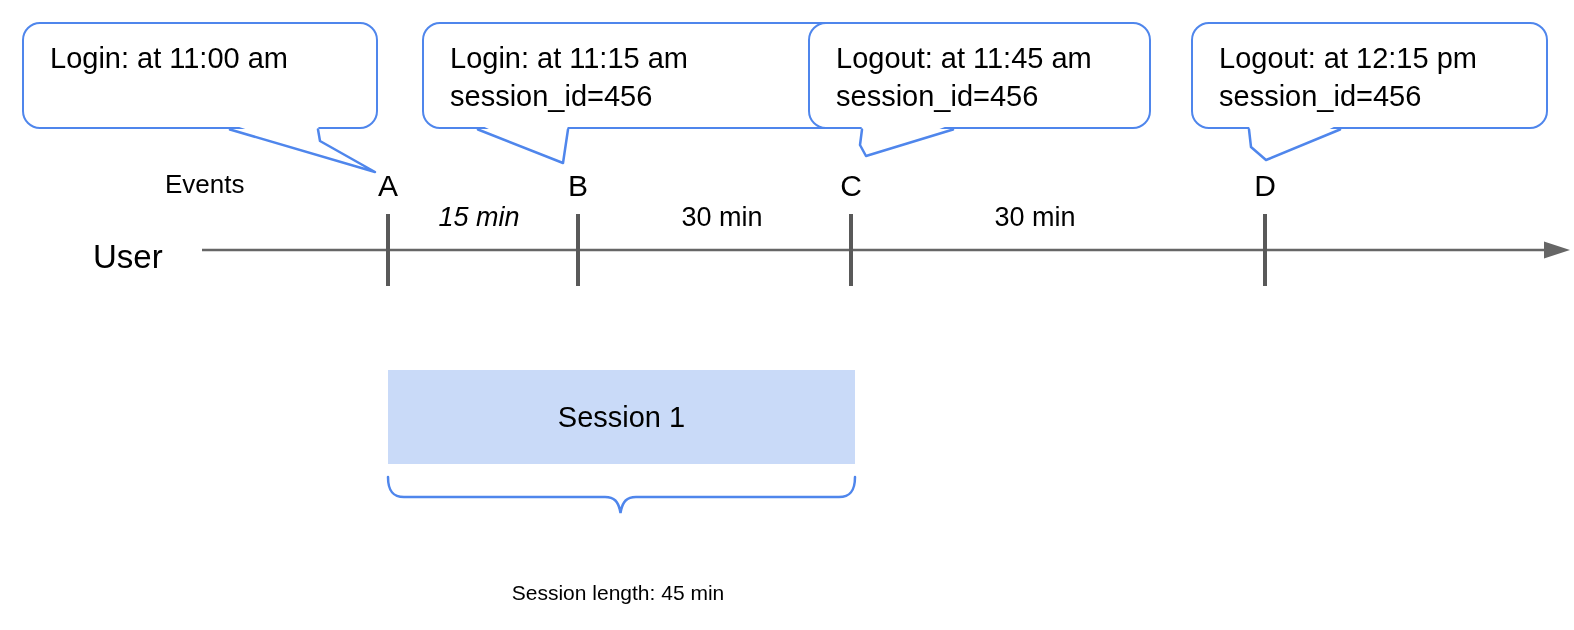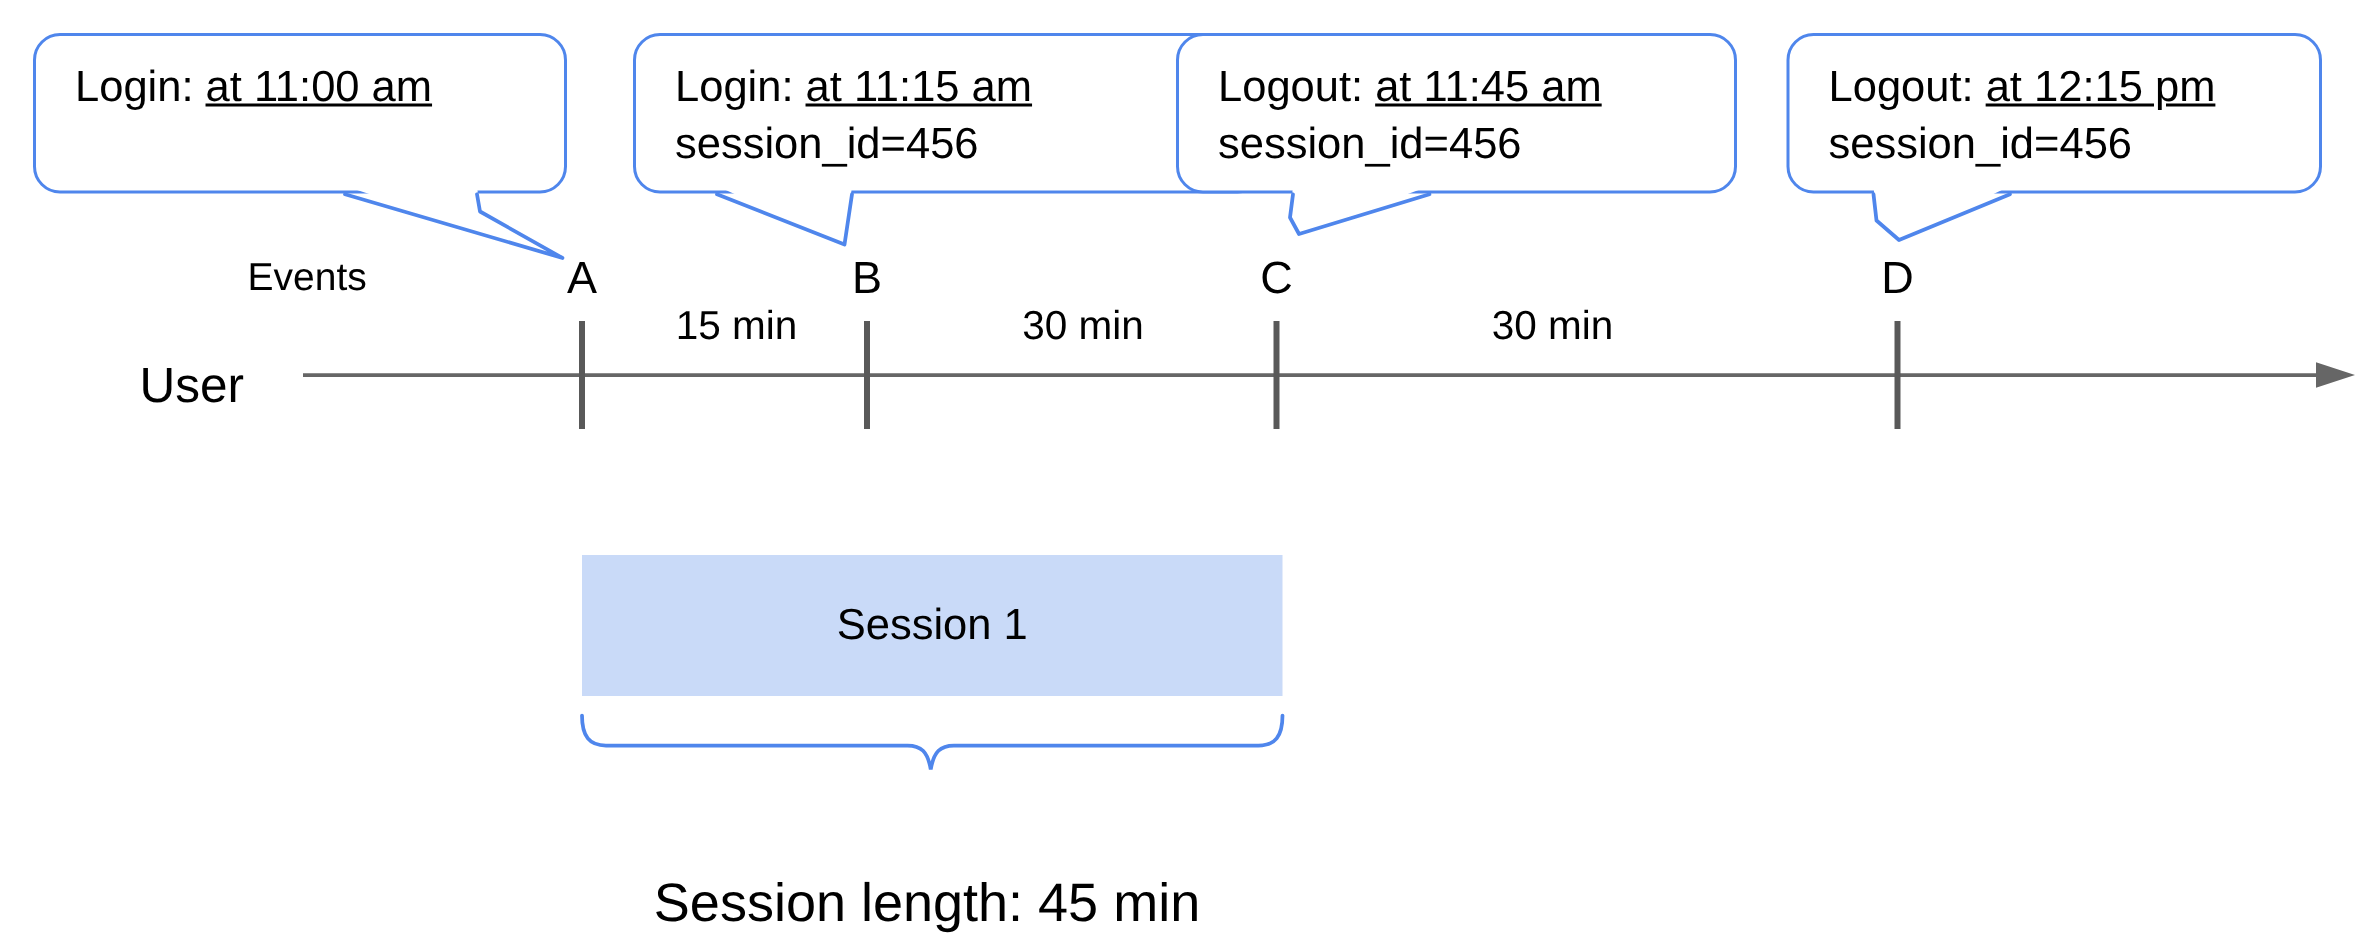--- a/index.html
+++ b/index.html
@@ -13,53 +13,53 @@
     position:relative;width:1574px;height:630px;background:#ffffff;
     font-family:"Liberation Sans",sans-serif;color:#000000;overflow:hidden;
   }
   
   .bubble{
     position:absolute;top:22px;height:107px;box-sizing:border-box;
     border:2.5px solid var(--accent-blue);border-radius:18px;background:#ffffff;
     padding:15px 14px 0 26px;font-size:29px;line-height:38px;white-space:nowrap;
   }
   .bubble .ttl{font-weight:normal;}
-  .bubble .tm{margin-left:8px;text-decoration:underline;}
+  .bubble .tm{margin-left:8px;}
   .b1{left:22px;width:356px;}
   .b2{left:422px;width:421px;}
-  .b3{left:784px;width:374px;}
+  .b3{left:808px;width:343px;}
   .b4{left:1191px;width:357px;}
   
   svg.overlay{position:absolute;left:0;top:0;pointer-events:none;}
   .tail-mask{fill:#ffffff;stroke:none;}
   .tail-line{fill:none;stroke:var(--accent-blue);stroke-width:2.5;stroke-linejoin:round;stroke-linecap:round;}
   .axis-line{stroke:var(--timeline-gray);stroke-width:2.5;}
   .axis-head{fill:var(--timeline-gray);}
   .tick{stroke:var(--tick-gray);stroke-width:4;}
   .brace{fill:none;stroke:var(--accent-blue);stroke-width:2.5;stroke-linecap:round;}
   
   .label{position:absolute;white-space:nowrap;}
   .user-label{left:93px;top:238px;font-size:33px;}
   .events-label{left:165px;top:169px;width:120px;font-size:26px;text-align:left;}
   .letter{top:169px;width:60px;font-size:30px;text-align:center;}
   .letter-a{left:358px;}
   .letter-b{left:548px;}
   .letter-c{left:821px;}
   .letter-d{left:1235px;}
   .interval{top:202px;width:110px;font-size:27px;text-align:center;}
-  .interval-ab{left:436px;}
+  .interval-ab{left:424px;font-style:italic;}
   .interval-bc{left:667px;}
   .interval-cd{left:980px;}
   
   .session-box{
     position:absolute;left:388px;top:370px;width:467px;height:94px;
     background:var(--session-fill);display:flex;align-items:center;justify-content:center;
     font-size:29px;
   }
-  .session-length{left:418px;top:581px;width:400px;font-size:36px;text-align:center;}
+  .session-length{left:418px;top:581px;width:400px;font-size:21px;text-align:center;}
 </style>
 </head>
 <body>
 
 <div class="canvas">
 
   <div class="bubble b1">
     <div><span class="ttl">Login:</span><span class="tm">at 11:00 am</span></div>
   </div>
   <div class="bubble b2">

